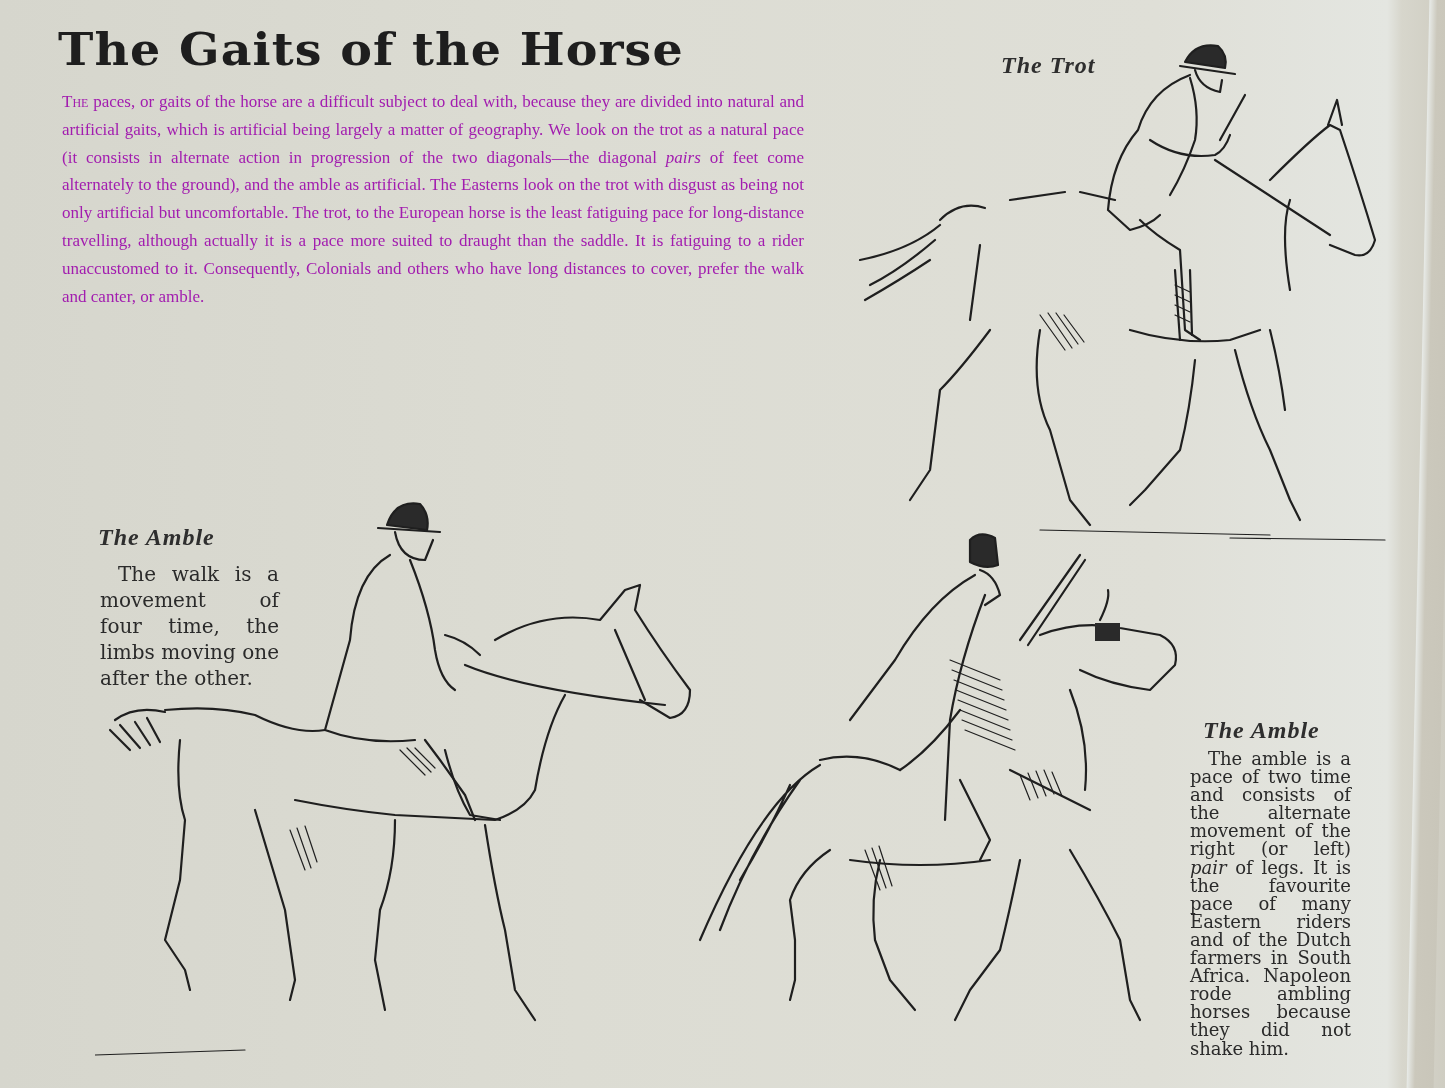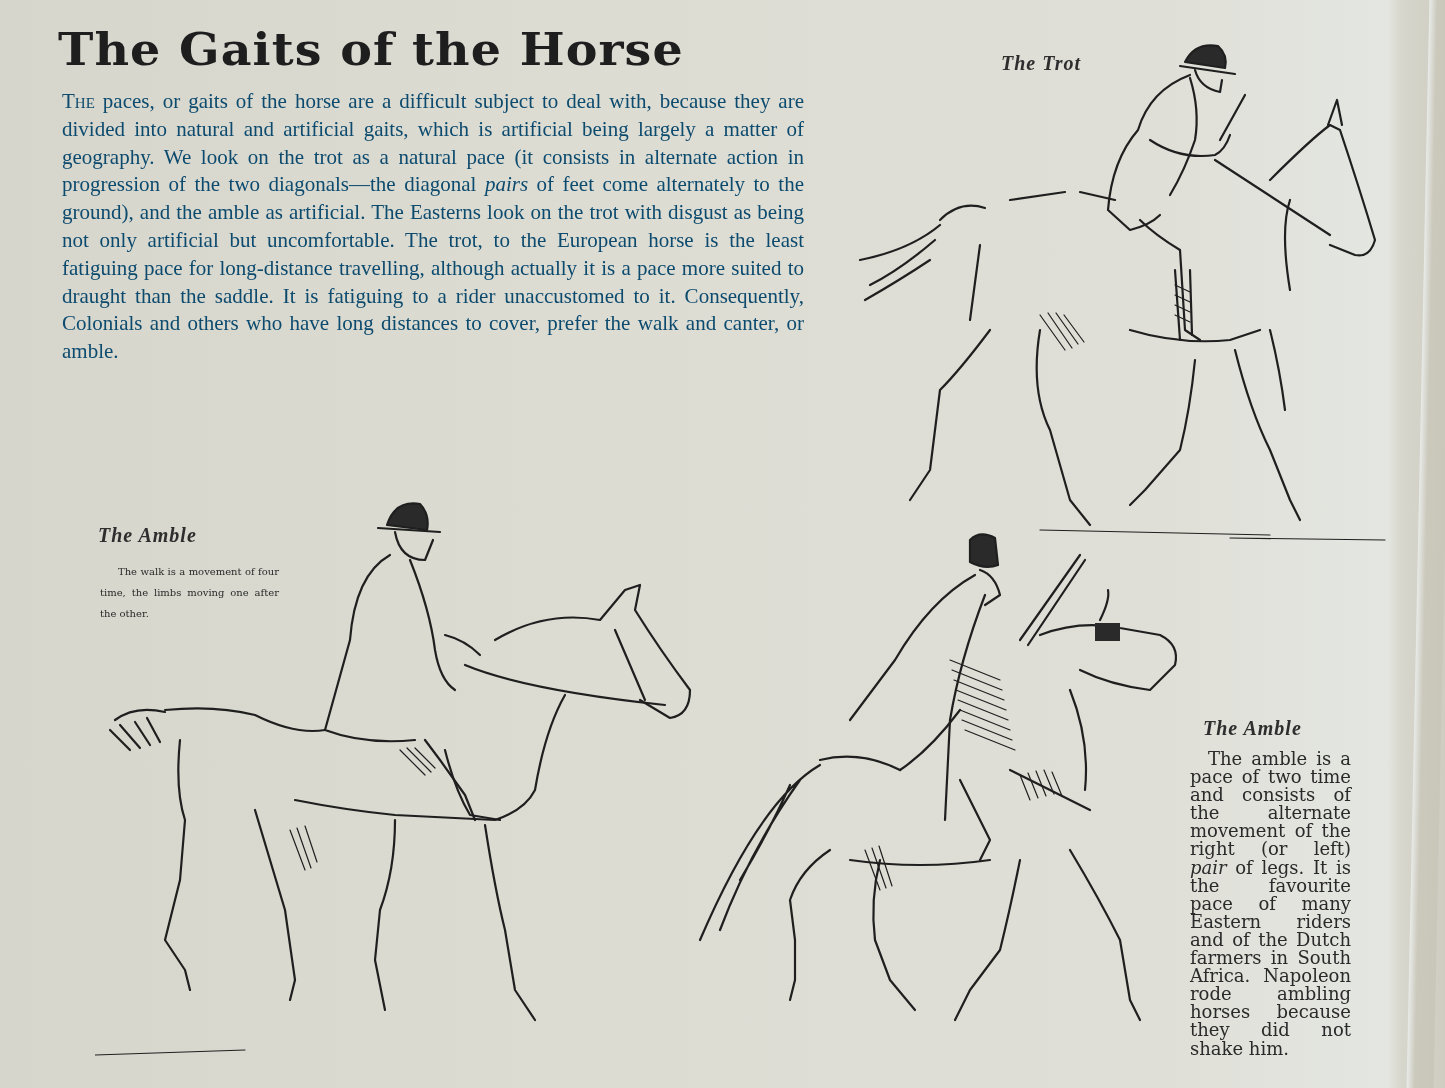--- a/index.html
+++ b/index.html
@@ -14,30 +14,30 @@
     transform: skewX(-1.2deg);
   }
   .title {
     position:absolute; left:58px; top:24px; margin:0;
     font-family: "DejaVu Serif", serif; font-weight:bold;
     font-size:44px; letter-spacing:1px; color:#1e1e1e;
     transform: scaleX(1.08); transform-origin:left top;
   }
   .intro {
     position:absolute; left:62px; top:88px; width:742px; margin:0;
-    font-size:21px; line-height:27.8px; text-align:justify; color:#0c4a6e;
+    font-size:17px; line-height:27.8px; text-align:justify; color:#a21caf;
   }
   .intro .sc { font-variant: small-caps; }
   .caption-head {
-    position:absolute; margin:0; font-style:italic; font-size:20px; color:#2e2e2e;
+    position:absolute; margin:0; font-style:italic; font-size:24px; color:#2e2e2e;
     font-family: "Liberation Serif", serif; letter-spacing:1px;
   }
   .side-text {
-    position:absolute; margin:0; font-family:"DejaVu Serif", serif; font-size:10px;
-    line-height:21px; text-align:justify; color:#2a2a2a; text-indent:18px;
+    position:absolute; margin:0; font-family:"DejaVu Serif", serif; font-size:20px;
+    line-height:26px; text-align:justify; color:#2a2a2a; text-indent:18px;
   }
   .side-text i { font-style:italic; }
   svg.illus { position:absolute; }
   svg.illus path, svg.illus line, svg.illus polyline { fill:none; stroke:#1f1f1f; stroke-linecap:round; stroke-linejoin:round; }
   .hatch path { stroke-width:1.2; }
 </style>
 </head>
 <body>
 
 <div class="page-fold"></div>

